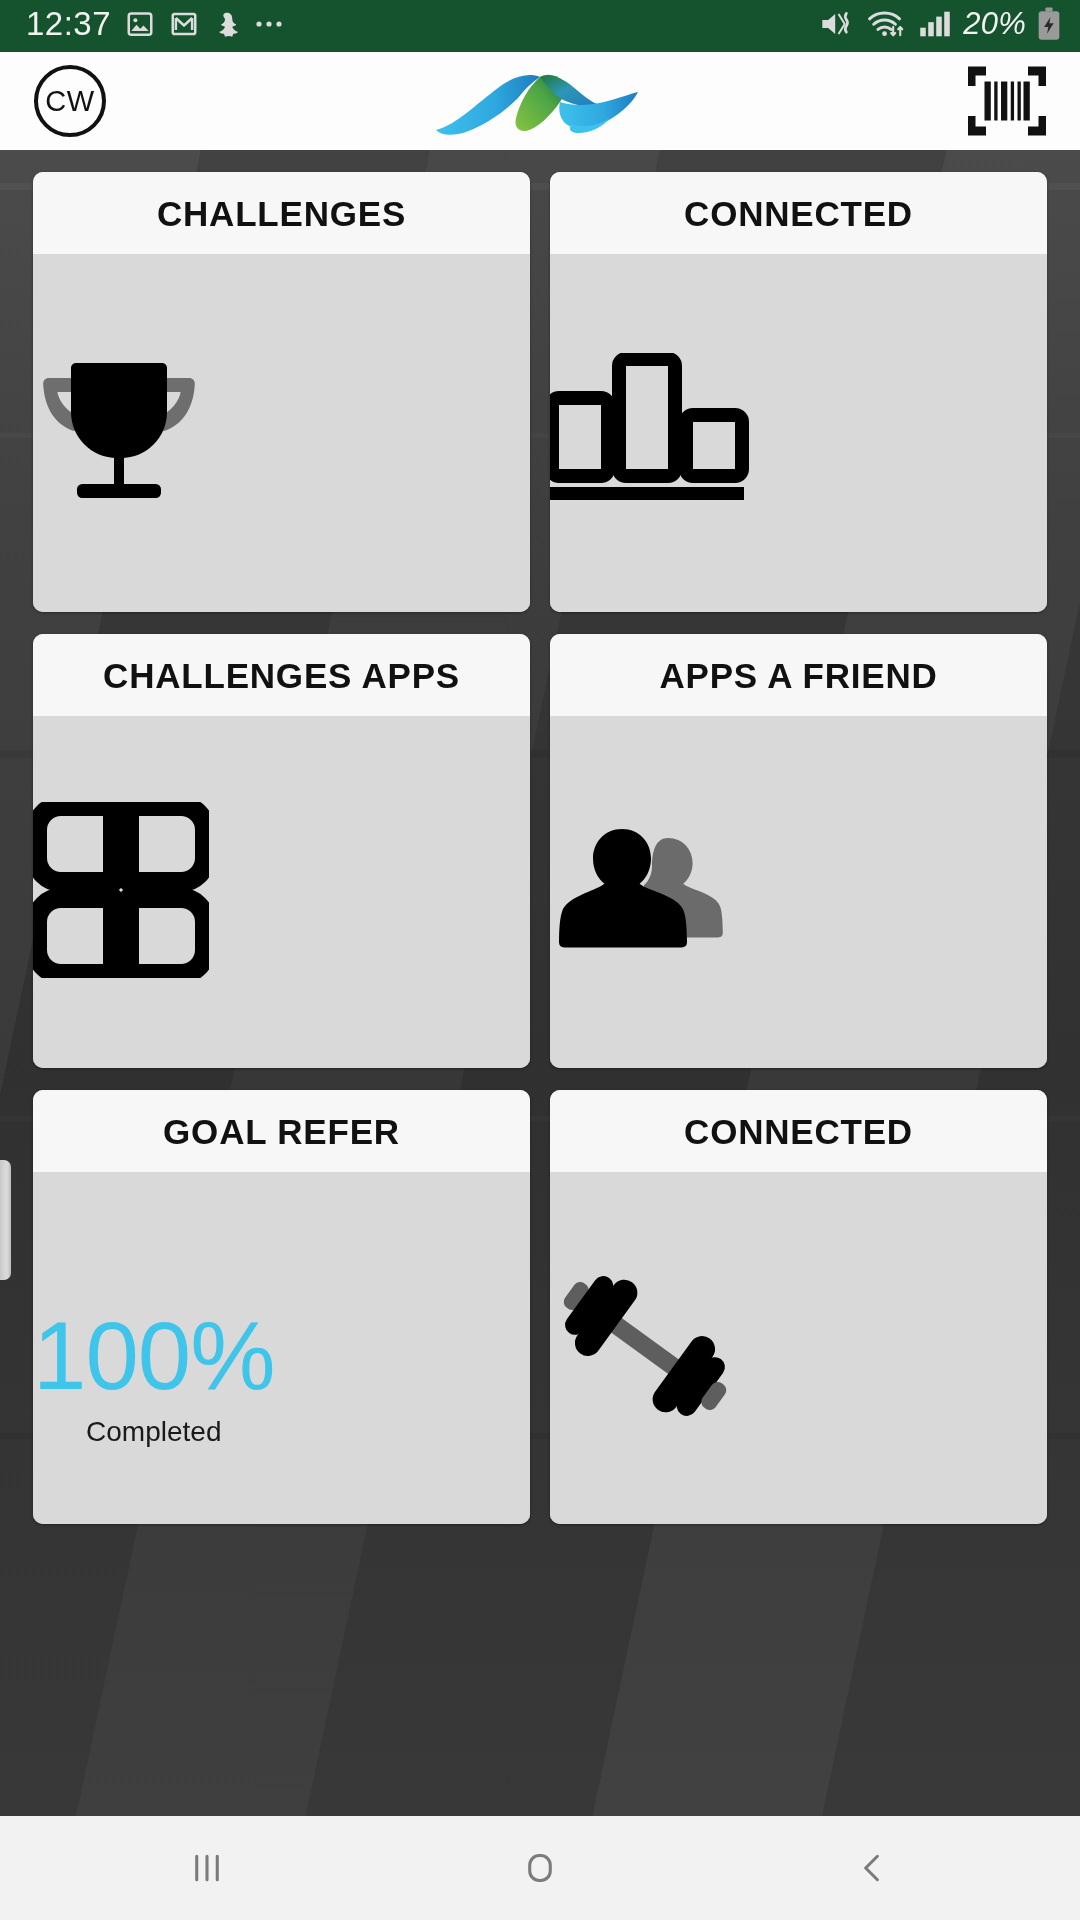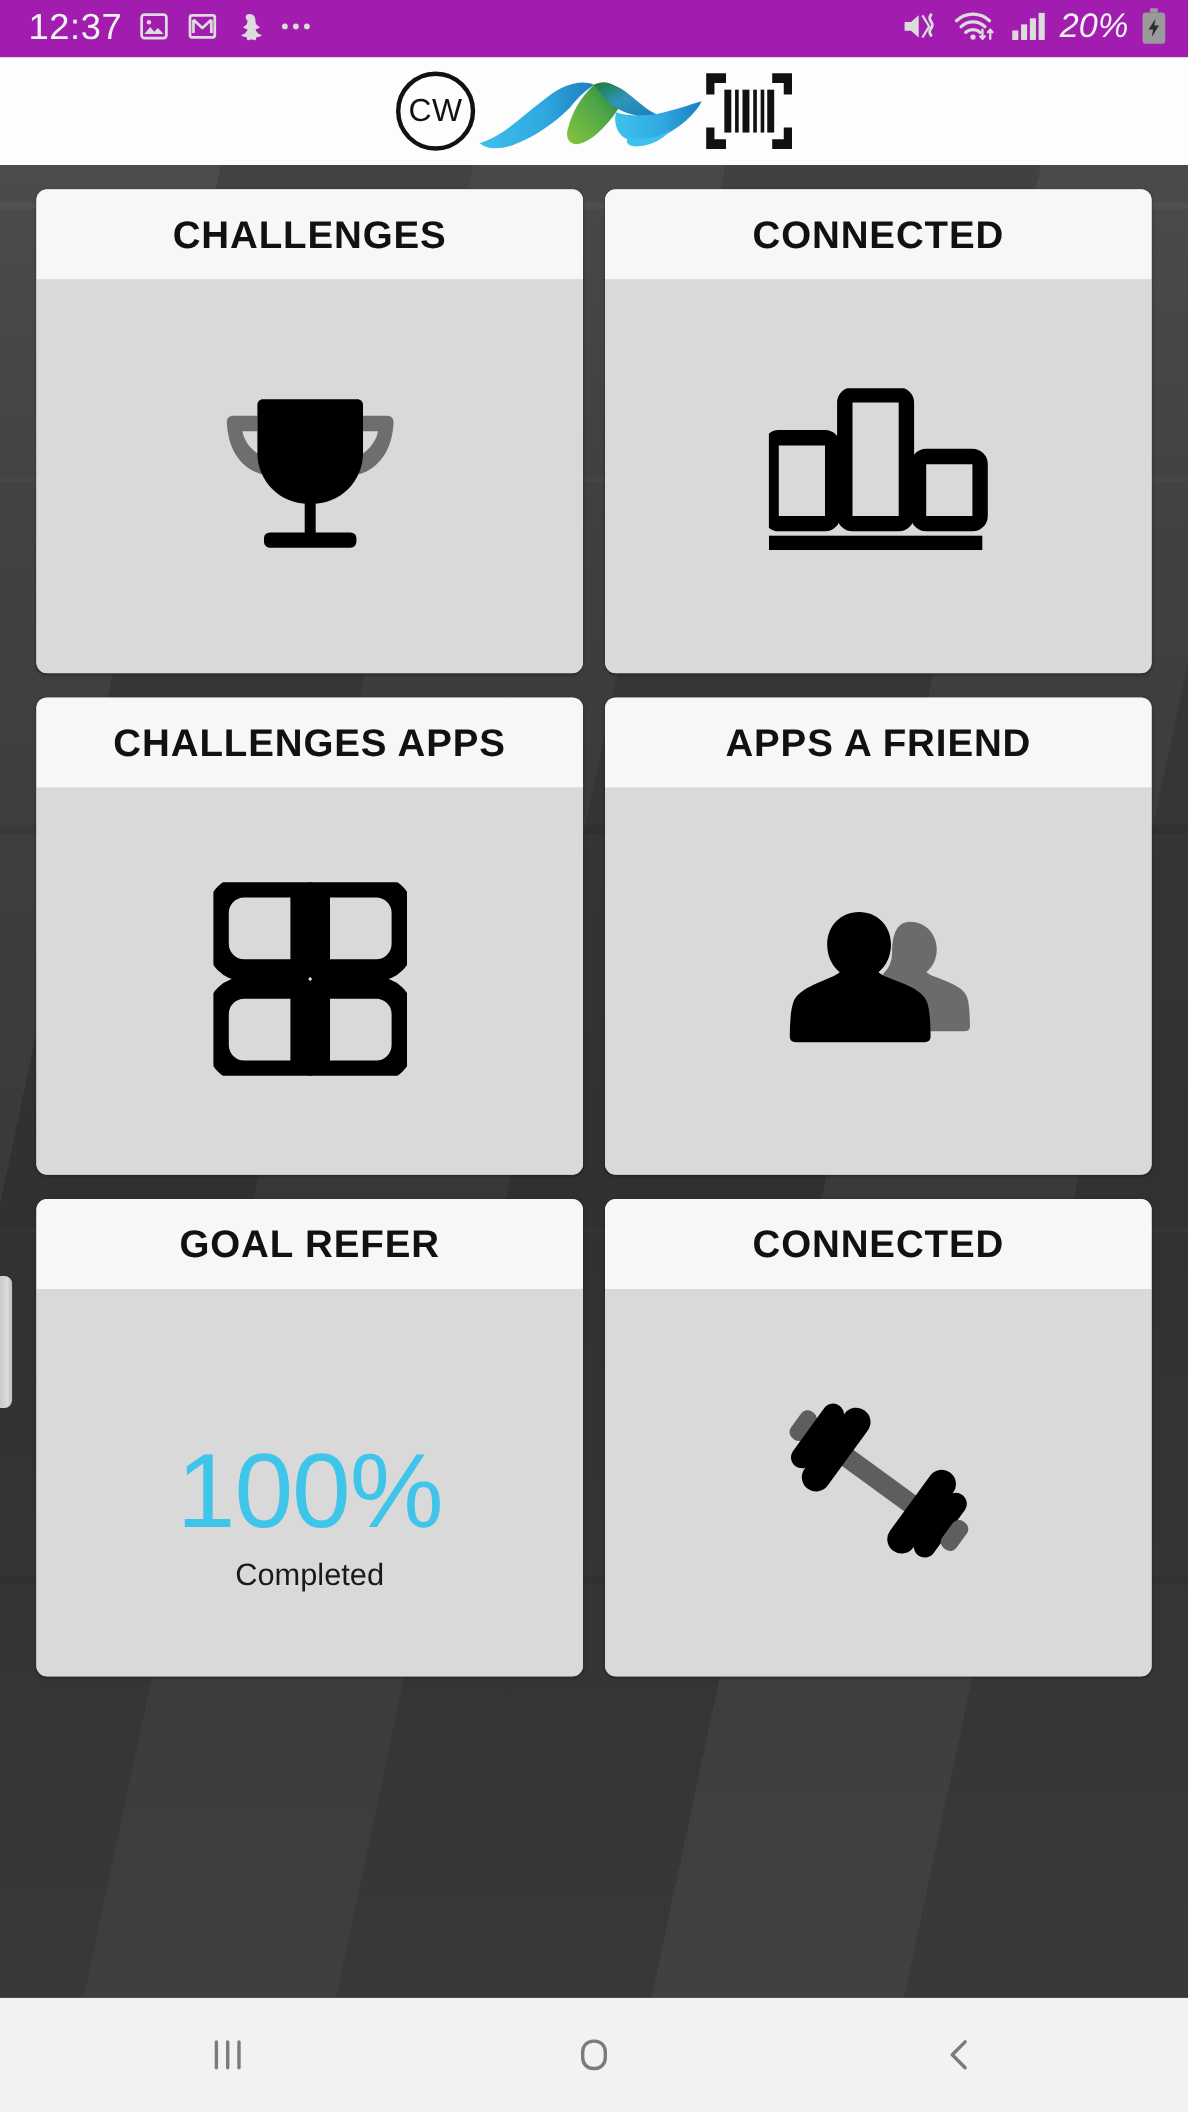--- a/index.html
+++ b/index.html
@@ -14,21 +14,21 @@
     position: relative;
     width: 1080px; height: 1920px;
     background: #3a3a3a;
     display: flex;
     flex-direction: column;
   }
 
   
   .status-bar {
     height: 52px;
-    background: #a21caf;
+    background: #14532d;
     color: #e8e8e8;
     display: flex;
     align-items: center;
     justify-content: space-between;
     padding: 0 18px 5px 26px;
     flex: 0 0 52px;
   }
   .status-left { display: flex; align-items: center; gap: 14px; }
   .status-right { display: flex; align-items: center; gap: 10px; }
   .status-clock {
@@ -42,21 +42,21 @@
   .battery-text {
     font-size: 31px; color: #f2f2f2; letter-spacing: 0.2px; margin-left: 2px; font-style: italic;
   }
 
   
   .app-header {
     height: 98px;
     background: #fdfdfd;
     display: flex;
     align-items: center;
-    justify-content: center;
+    justify-content: space-between;
     padding: 0 34px;
     flex: 0 0 98px;
     position: relative;
     z-index: 5;
   }
   .avatar {
     width: 72px; height: 72px;
     border: 4px solid #111;
     border-radius: 50%;
     display: flex; align-items: center; justify-content: center;
@@ -124,21 +124,21 @@
     color: #111;
     letter-spacing: 0.8px;
     text-align: center;
     line-height: 1;
   }
   .card-body {
     flex: 1 1 auto;
     background: #d9d9d9;
     display: flex;
     align-items: center;
-    justify-content: center;
+    justify-content: flex-start;
     position: relative;
   }
   .card-tall .card-body { min-height: 358px; }
   .card-med  .card-body { min-height: 352px; }
 
   
   .goal-wrap {
     display: flex; flex-direction: column; align-items: center; justify-content: center;
     margin-top: 62px;
   }

